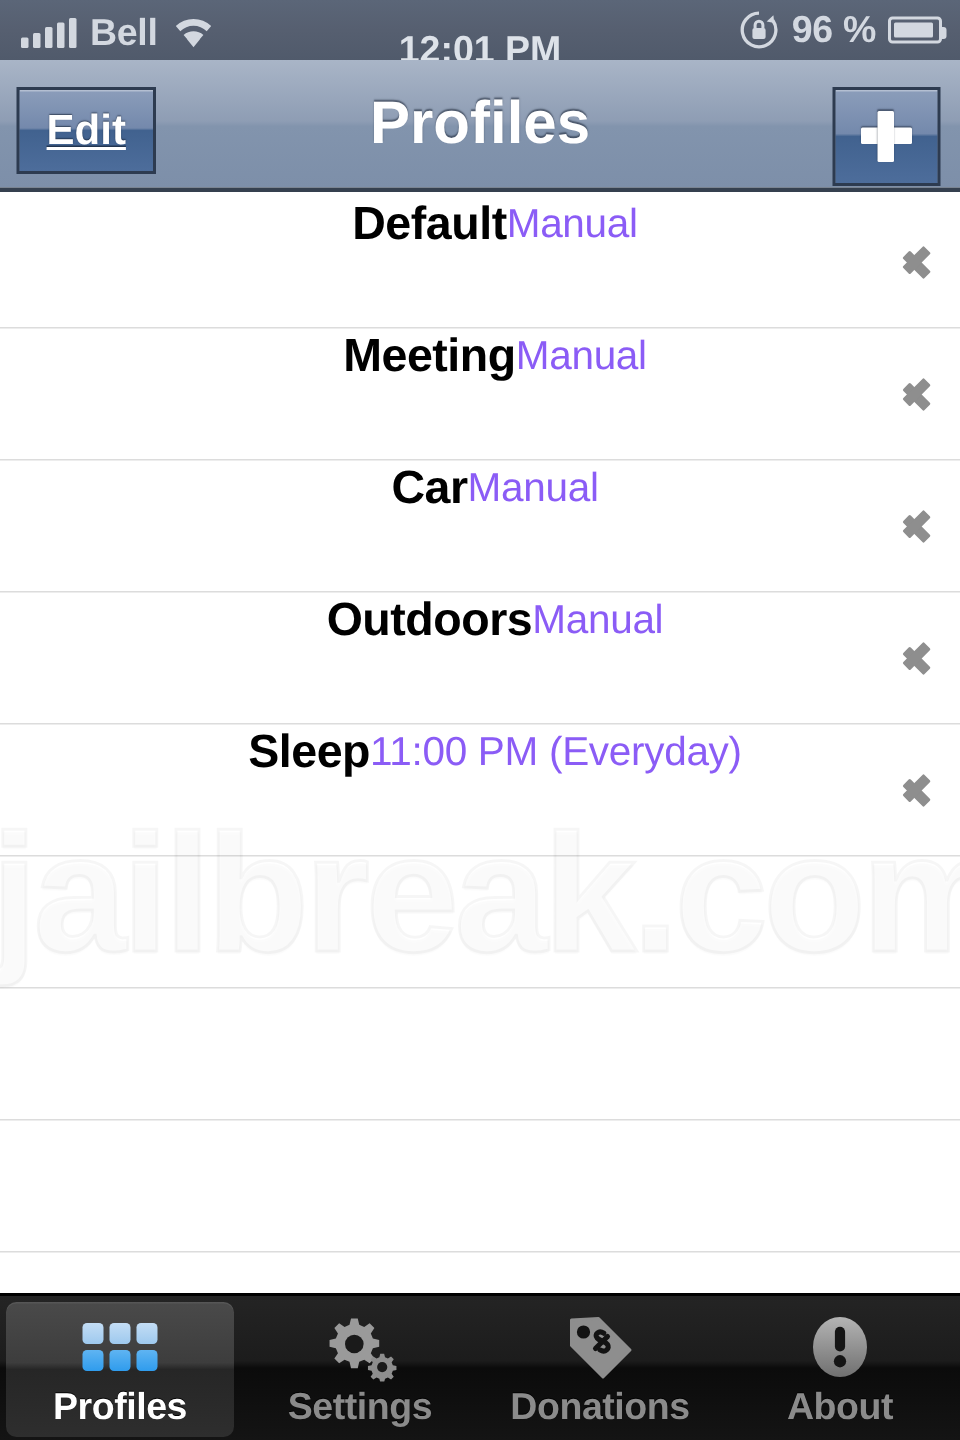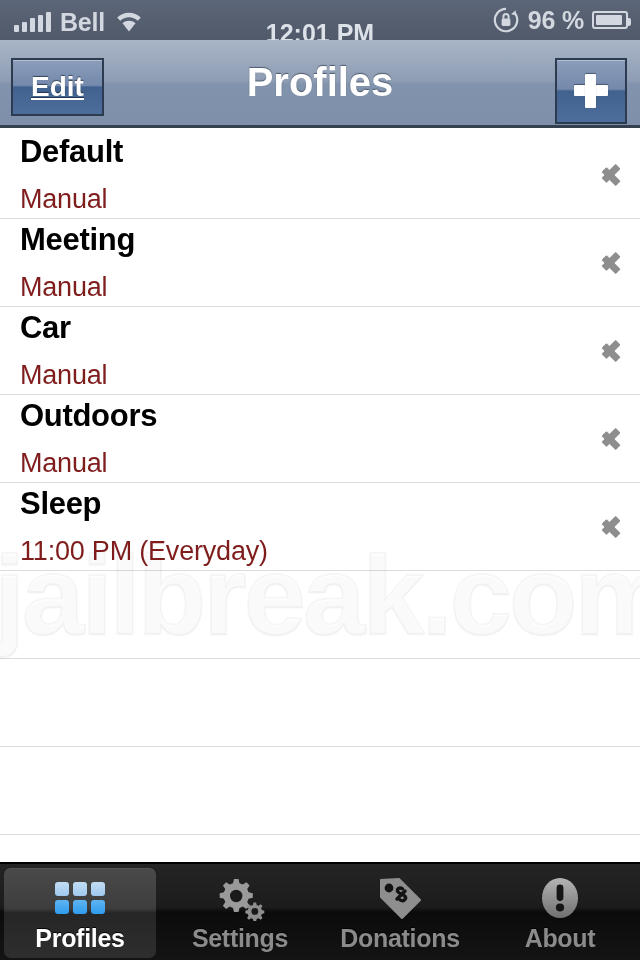--- a/index.html
+++ b/index.html
@@ -70,25 +70,25 @@
   .plus-glyph::after{ top:0; left:11px; width:11px; height:34px;}
 
   
   #profile-list{
     position:absolute; top:131px; left:0; width:640px; height:731px;
     background:#ffffff; overflow:hidden;
   }
   .row{
     position:relative; height:88px; width:640px;
     border-bottom:1px solid #dcdcdc;
-    display:flex; flex-direction:column; justify-content:center;
+    display:flex; flex-direction:row; justify-content:center;
     padding-left:20px;
   }
   .row-title{ font-size:31px; font-weight:bold; color:#000; line-height:36px; letter-spacing:-0.3px;}
-  .row-sub{ font-size:27px; color:#7f1d1d; line-height:34px; margin-top:12px; letter-spacing:-0.2px;}
+  .row-sub{ font-size:27px; color:#8b5cf6; line-height:34px; margin-top:1px; letter-spacing:-0.2px;}
   .chevron{
     position:absolute; right:20px; top:50%; margin-top:-15px;
     width:18px; height:30px;
   }
   .chevron::before, .chevron::after{
     content:""; position:absolute; left:2px; width:20px; height:7px;
     background:#8e8e8e; border-radius:1px;
   }
   .chevron::before{ top:6px; transform:rotate(45deg); transform-origin:left center;}
   .chevron::after{ top:17px; transform:rotate(-45deg); transform-origin:left center;}

